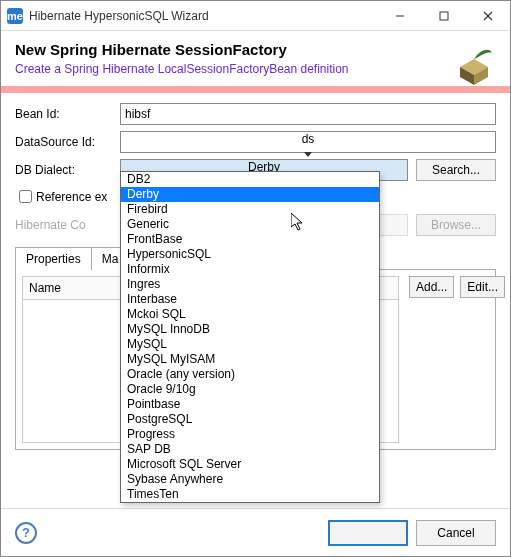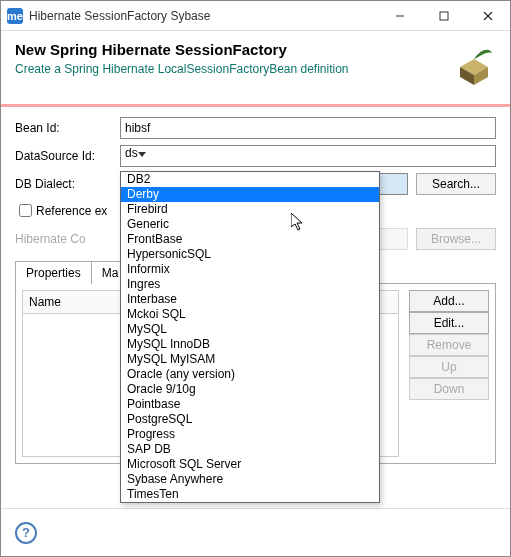--- a/index.html
+++ b/index.html
@@ -2,43 +2,43 @@
 <html><head>
 <meta charset="utf-8">
 <style>
   * { box-sizing: border-box; font-family: "Segoe UI", Tahoma, sans-serif; }
   body { margin: 0; padding: 0; background: #fff; font-size: 12px; color: #000; }
   .window { width: 511px; height: 557px; border: 1px solid #888; background: #fff; display: flex; flex-direction: column; position: relative; }
   .titlebar { height: 30px; display: flex; align-items: center; padding: 0 0 0 6px; background: #fff; border-bottom: 1px solid #ddd; }
   .titlebar .app-icon { width: 16px; height: 16px; background: #2a78d0; border-radius: 3px; display: flex; align-items: center; justify-content: center; color: #fff; font-size: 11px; font-weight: bold; margin-right: 6px; }
   .titlebar .title { flex: 1; font-size: 12px; color: #333; }
   .titlebar .winbtn { width: 44px; height: 30px; display: flex; align-items: center; justify-content: center; font-size: 12px; color: #333; }
-  .header-area { padding: 10px 14px 28px 14px; position: relative; border-bottom: 3px solid #fca5a5; }
+  .header-area { padding: 10px 14px 10px 14px; position: relative; border-bottom: 7px solid #fca5a5; }
   .header-area h1 { margin: 0 0 4px 0; font-size: 15px; font-weight: 600; }
-  .header-area .subtitle { font-size: 12px; color: #0f766e; }
+  .header-area .subtitle { font-size: 12px; color: #6d28d9; }
   .header-logo { position: absolute; right: 12px; top: 8px; width: 48px; height: 48px; }
   .form-area { padding: 10px 14px 0 14px; position: relative; }
   .row { display: flex; align-items: center; margin-bottom: 6px; }
   .row label { width: 105px; font-size: 12px; }
   .row input[type=text], .row .combo { flex: 1; height: 22px; border: 1px solid #888; padding: 0 4px; font-size: 12px; background: #fff; }
-  .row .combo { display: flex; align-items: center; justify-content: flex-start; padding: 0 4px 6px 4px; }
+  .row .combo { display: flex; align-items: center; justify-content: space-between; padding: 0 4px 6px 4px; flex-direction: column; }
   .row .combo.selected { background: #d6e8f8; }
   .row .side-btn { width: 80px; height: 22px; margin-left: 8px; border: 1px solid #aaa; background: #f3f3f3; font-size: 12px; }
   .checkbox-row { display: flex; align-items: center; margin: 6px 0 8px 0; }
   .checkbox-row input { margin-right: 4px; }
   .hconfig-row { display: flex; align-items: center; margin-bottom: 10px; }
   .hconfig-row .lbl { width: 105px; color: #aaa; font-size: 12px; }
   .hconfig-row .field { flex: 1; height: 22px; border: 1px solid #ddd; background: #f7f7f7; }
   .hconfig-row .browse { width: 80px; height: 22px; margin-left: 8px; border: 1px solid #ccc; background: #f3f3f3; color: #aaa; font-size: 12px; }
   .tabs { display: flex; border-bottom: 1px solid #aaa; }
   .tab { padding: 4px 10px; font-size: 12px; border: 1px solid #aaa; border-bottom: none; background: #fff; margin-right: -1px; position: relative; top: 1px; }
   .tabpanel { border: 1px solid #aaa; border-top: none; padding: 6px; height: 180px; display: flex; gap: 10px; }
   .name-table { flex: 1; border: 1px solid #ccc; }
   .name-table .th { padding: 4px 6px; border-bottom: 1px solid #ccc; background: #fafafa; font-size: 12px; text-align: left; }
-  .btn-col { width: 80px; display: flex; flex-direction: column; }
+  .btn-col { width: 80px; display: flex; flex-direction: row; gap: 6px; }
   .btn-col button { height: 22px; border: 1px solid #aaa; background: #f3f3f3; font-size: 12px; }
   .btn-col button:disabled { color: #aaa; border-color: #ccc; }
   .footer { margin-top: auto; height: 48px; border-top: 1px solid #ddd; display: flex; align-items: center; padding: 0 14px; }
   .help-icon { width: 22px; height: 22px; border: 2px solid #4a7ebb; border-radius: 50%; color: #4a7ebb; display: flex; align-items: center; justify-content: center; font-weight: bold; font-size: 13px; }
   .footer-right { margin-left: auto; display: flex; gap: 8px; }
   .footer-right button { width: 80px; height: 26px; border: 1px solid #aaa; background: #f3f3f3; font-size: 12px; }
   .footer-right button.primary { border: 2px solid #2a78d0; }
   
   .dropdown { position: absolute; left: 119px; top: 170px; width: 260px; border: 1px solid #666; background: #fff; z-index: 100; box-shadow: 2px 3px 6px rgba(0,0,0,.2); }
   .dropdown .opt { padding: 0 6px; height: 15px; line-height: 15px; font-size: 12px; white-space: nowrap; overflow: hidden; }
@@ -46,21 +46,21 @@
   .cursor { position: absolute; left: 290px; top: 212px; z-index: 200; pointer-events: none; }
   .arrow-down::after { content: ""; display: inline-block; border-left: 4px solid transparent; border-right: 4px solid transparent; border-top: 5px solid #333; }
 </style>
 </head>
 <body>
 
 <div class="window">
 
   <div class="titlebar">
     <div class="app-icon">me</div>
-    <div class="title">Hibernate SessionFactory Sybase</div>
+    <div class="title">Hibernate HypersonicSQL Wizard</div>
     <div class="winbtn">
       <svg width="10" height="10" viewBox="0 0 10 10">
           <line x1="1" y1="5" x2="9" y2="5" stroke="#333" stroke-width="1"></line>
         </svg>
     </div>
     <div class="winbtn">
       <svg width="10" height="10" viewBox="0 0 10 10">
           <rect x="1" y="1" width="8" height="8" fill="none" stroke="#333" stroke-width="1"></rect>
         </svg>
     </div>
@@ -132,35 +132,39 @@
         <button disabled="">Remove</button>
         <button disabled="">Up</button>
         <button disabled="">Down</button>
       </div>
     </div>
 
   </div>
 
   <div class="footer">
     <div class="help-icon">?</div>
+    <div class="footer-right">
+      <button class="primary"></button>
+      <button>Cancel</button>
+    </div>
   </div>
 
   <div class="dropdown" id="dialect-dropdown">
       <div class="opt">DB2</div>
       <div class="opt hl">Derby</div>
       <div class="opt">Firebird</div>
       <div class="opt">Generic</div>
       <div class="opt">FrontBase</div>
       <div class="opt">HypersonicSQL</div>
       <div class="opt">Informix</div>
       <div class="opt">Ingres</div>
       <div class="opt">Interbase</div>
       <div class="opt">Mckoi SQL</div>
+      <div class="opt">MySQL InnoDB</div>
       <div class="opt">MySQL</div>
-      <div class="opt">MySQL InnoDB</div>
       <div class="opt">MySQL MyISAM</div>
       <div class="opt">Oracle (any version)</div>
       <div class="opt">Oracle 9/10g</div>
       <div class="opt">Pointbase</div>
       <div class="opt">PostgreSQL</div>
       <div class="opt">Progress</div>
       <div class="opt">SAP DB</div>
       <div class="opt">Microsoft SQL Server</div>
       <div class="opt">Sybase Anywhere</div>
       <div class="opt">TimesTen</div>

